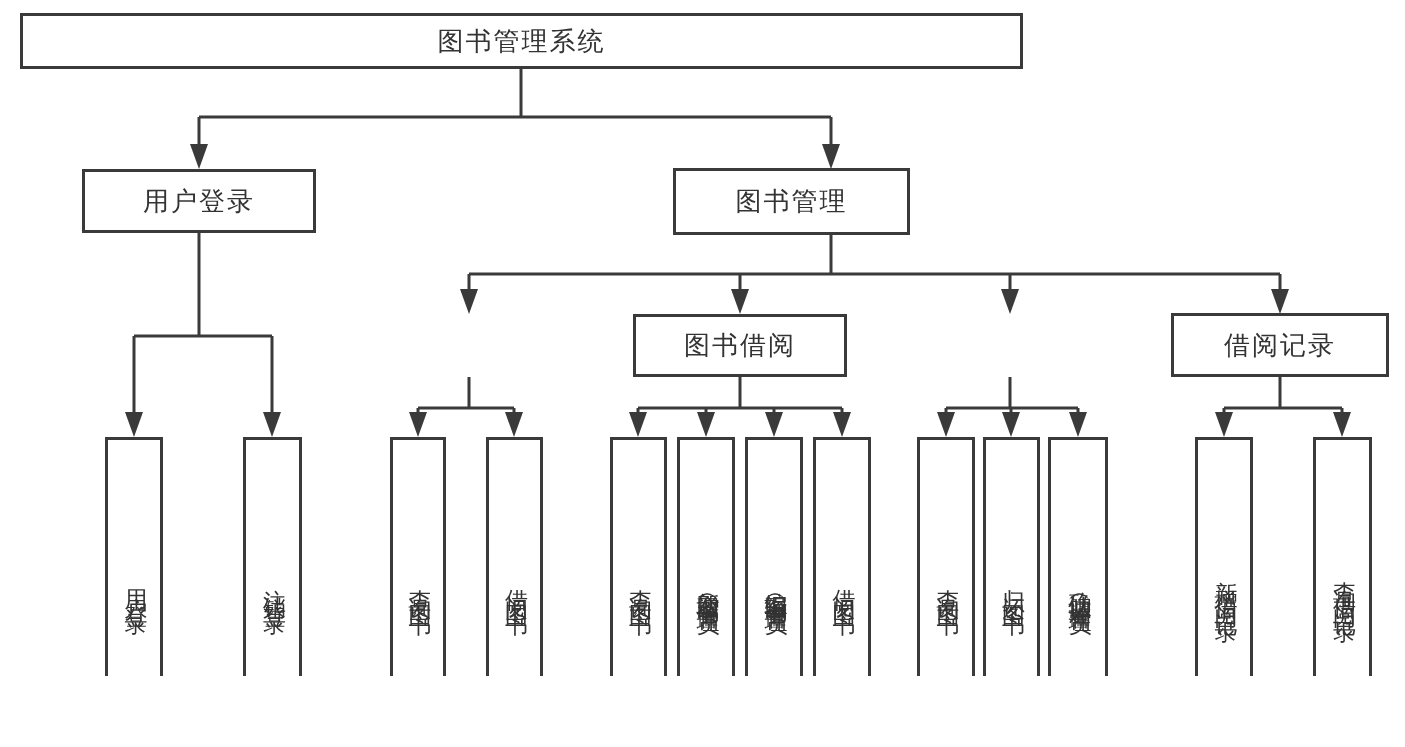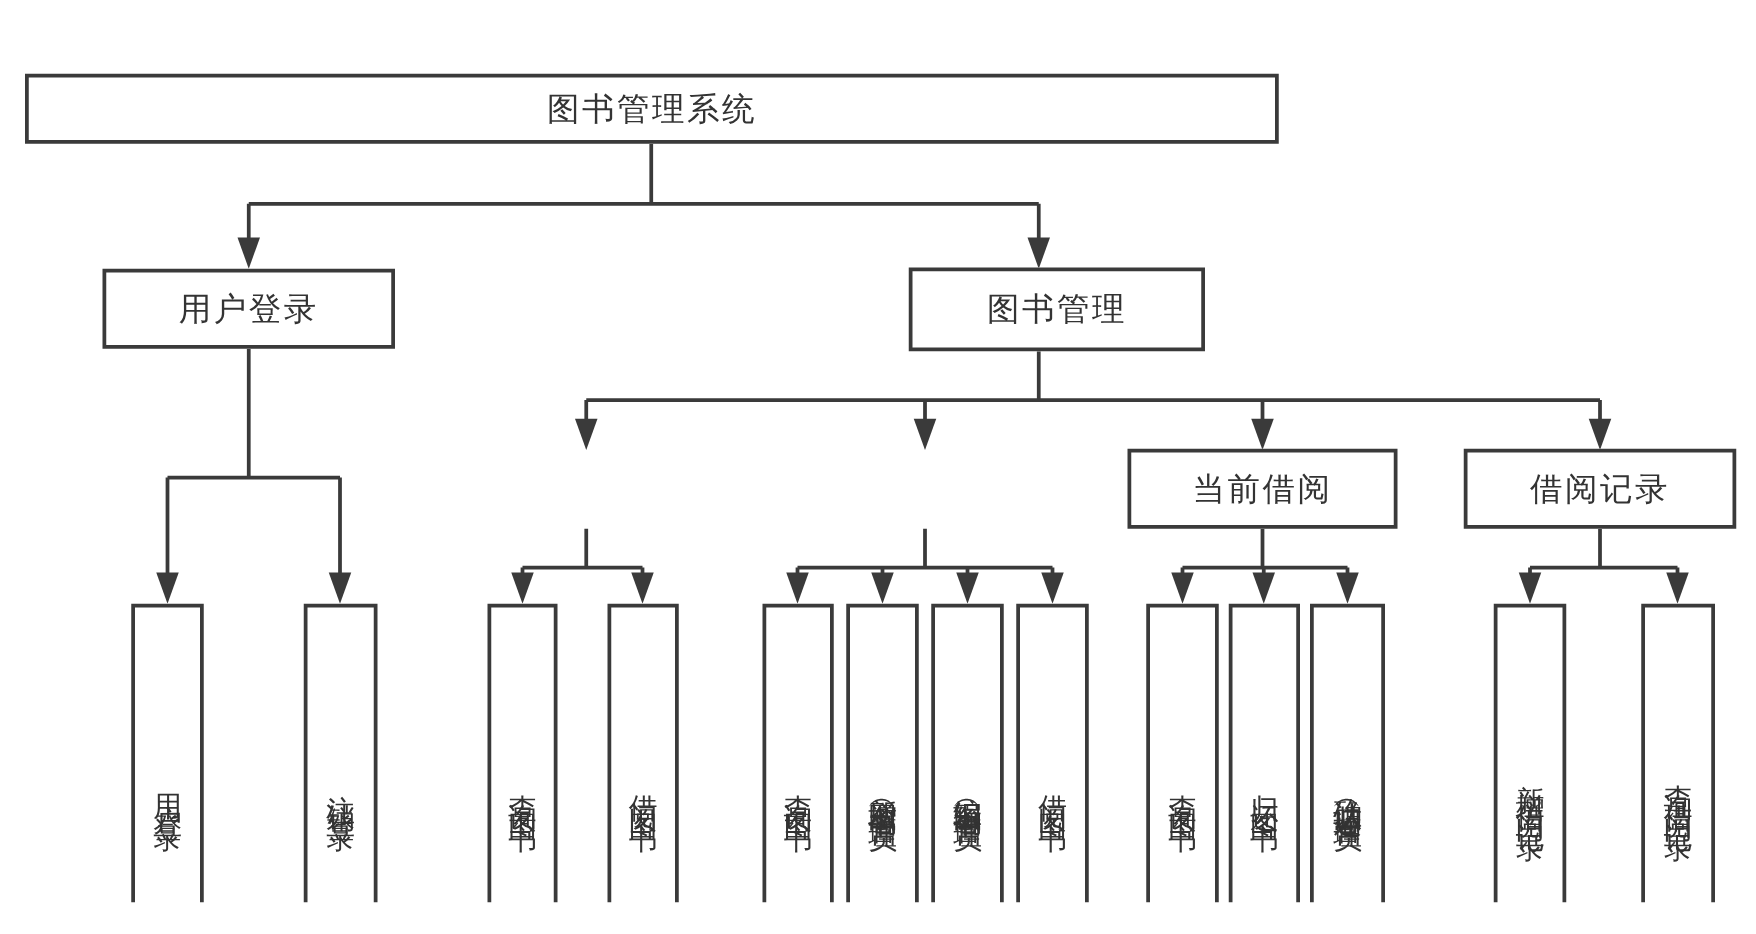--- a/index.html
+++ b/index.html
@@ -1,23 +1,22 @@
 <!DOCTYPE html>
 <html style="--line: #3a3a3a; --text: #333333; --box_fill: #ffffff; --background: #ffffff; --watermark: #b9b9b9;"><head>
 <meta charset="utf-8">
 <style>
   html,body{margin:0;padding:0;background:#ffffff;}
   .canvas{
     position:relative;
     width:1405px;height:676px;
     background:var(--background,#ffffff);
-    font-family:Liberation Serif, serif;
+    font-family:Liberation Mono, monospace;
     color:var(--text,#333333);
     overflow:hidden;
-    margin-top:46px;
   }
   svg.connectors{position:absolute;left:0;top:0;width:1405px;height:747px;}
   svg.connectors path{stroke:var(--line,#3a3a3a);stroke-width:3;fill:none;}
   svg.connectors polygon{fill:var(--line,#3a3a3a);stroke:none;}
   .hnode{
     position:absolute;box-sizing:border-box;
     border:3px solid var(--line,#3a3a3a);
     background:var(--box_fill,#ffffff);
     display:flex;align-items:center;justify-content:center;
     font-size:26px;letter-spacing:2px;
@@ -88,23 +87,23 @@
     <g>
       <path d="M1280 377 V408 M1224 408 H1342 M1224 408 V418 M1342 408 V418"></path>
       <polygon points="1215,412 1233,412 1224,437"></polygon>
       <polygon points="1333,412 1351,412 1342,437"></polygon>
     </g>
   </svg>
 
   <div class="hnode" style="left:20px;top:13px;width:1003px;height:56px;">图书管理系统</div>
 
   <div class="hnode" style="left:82px;top:169px;width:234px;height:64px;">用户登录</div>
-  <div class="hnode" style="left:727px;top:168px;width:237px;height:67px;">图书管理</div>
+  <div class="hnode" style="left:673px;top:168px;width:237px;height:67px;">图书管理</div>
 
-  <div class="hnode" style="left:902px;top:313px;width:216px;height:64px;">当前借阅</div>
+  <div class="hnode" style="left:633px;top:314px;width:214px;height:63px;">图书借阅</div>
   <div class="hnode" style="left:1171px;top:313px;width:218px;height:64px;">借阅记录</div>
 
   <div class="vnode" style="left:105px;top:437px;width:58px;height:300px;">
     <span class="vtext">用户登录</span>
   </div>
   <div class="vnode" style="left:243px;top:437px;width:59px;height:300px;">
     <span class="vtext">注销登录</span>
   </div>
 
   <div class="vnode" style="left:390px;top:437px;width:56px;height:300px;">

